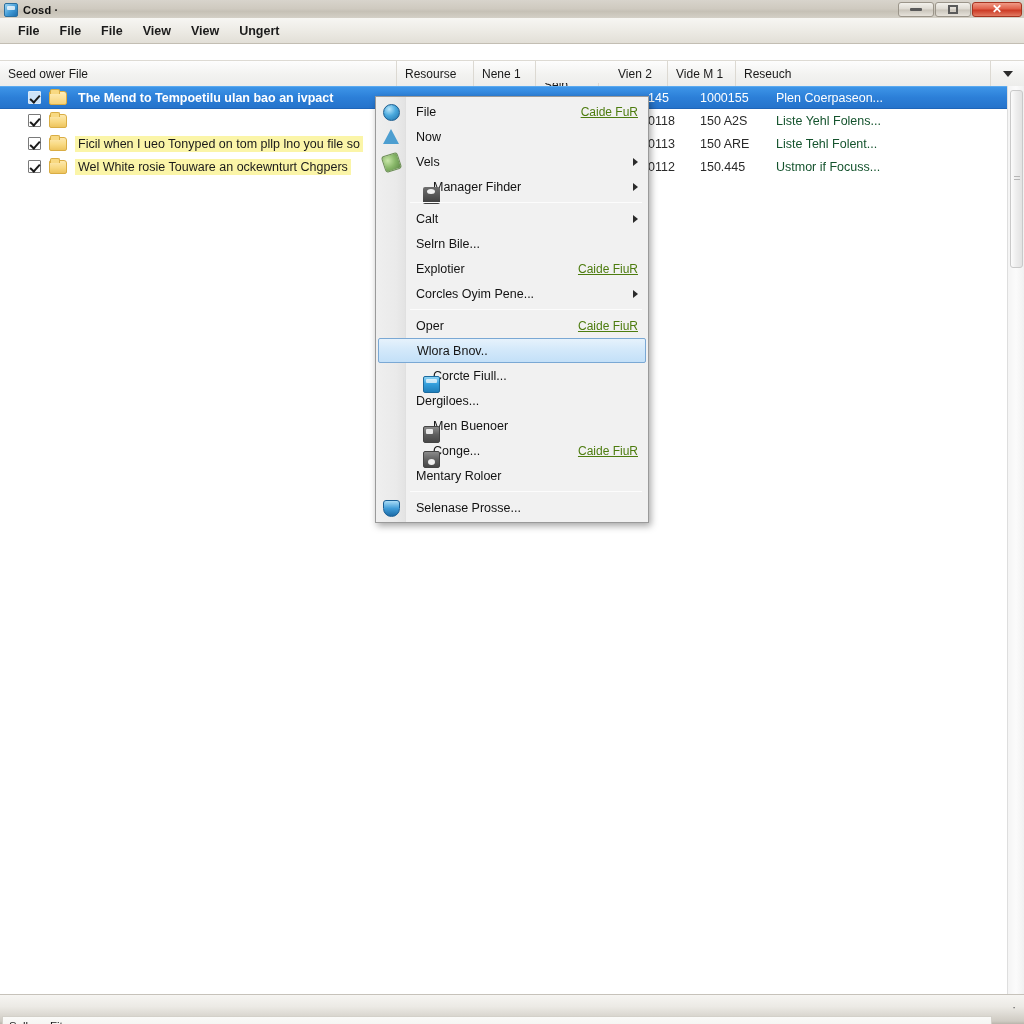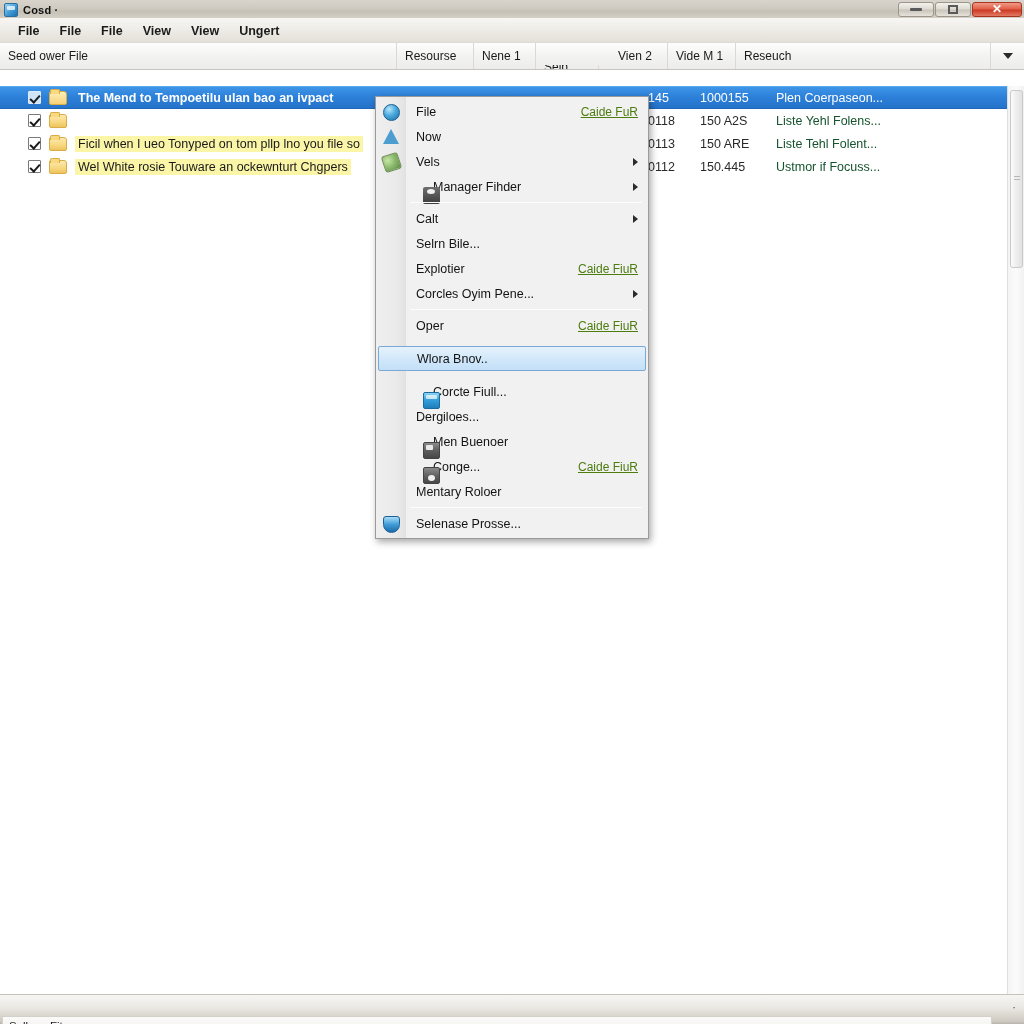--- a/index.html
+++ b/index.html
@@ -84,21 +84,21 @@
     font-size: 12.5px;
     color: #1b1b1b;
     font-weight: bold;
     padding: 3px 10px;
     white-space: nowrap;
     cursor: default;
   }
 
   
   .colhdr {
-    position: absolute; left: 0; top: 42px;
+    position: absolute; left: 0; top: 60px;
     width: 1024px; height: 28px;
     background: linear-gradient(to bottom, #fdfdfd 0%, #f3f3f1 50%, #ececea 100%);
     border-top: 1px solid #dddad3;
     border-bottom: 1px solid #c8c5be;
     display: flex; align-items: stretch;
   }
   .colhdr-cell {
     display: flex; align-items: center;
     font-size: 12px; color: #1a1a1a;
     padding-left: 8px;
@@ -266,21 +266,21 @@
     display: flex; align-items: center;
     padding-left: 40px; padding-right: 10px;
     color: #131313;
     white-space: nowrap;
     z-index: 2;
   }
   .ctx-item.hover {
     background: linear-gradient(to bottom, #e6f2fc 0%, #d2e8fa 50%, #c3e0f8 100%);
     border: 1px solid #7aa8d4;
     border-radius: 2px;
-    margin: 8px 2px;
+    margin: 0 2px;
     padding-left: 38px;
     height: 25px;
   }
   .ctx-label { flex: 1 1 auto; }
   .ctx-accel { color: #4d7c0f; font-size: 12px; padding-left: 14px; text-decoration: underline; }
   .ctx-arrow {
     width: 0; height: 0;
     margin-left: 10px;
     border-top: 4px solid transparent;
     border-bottom: 4px solid transparent;

